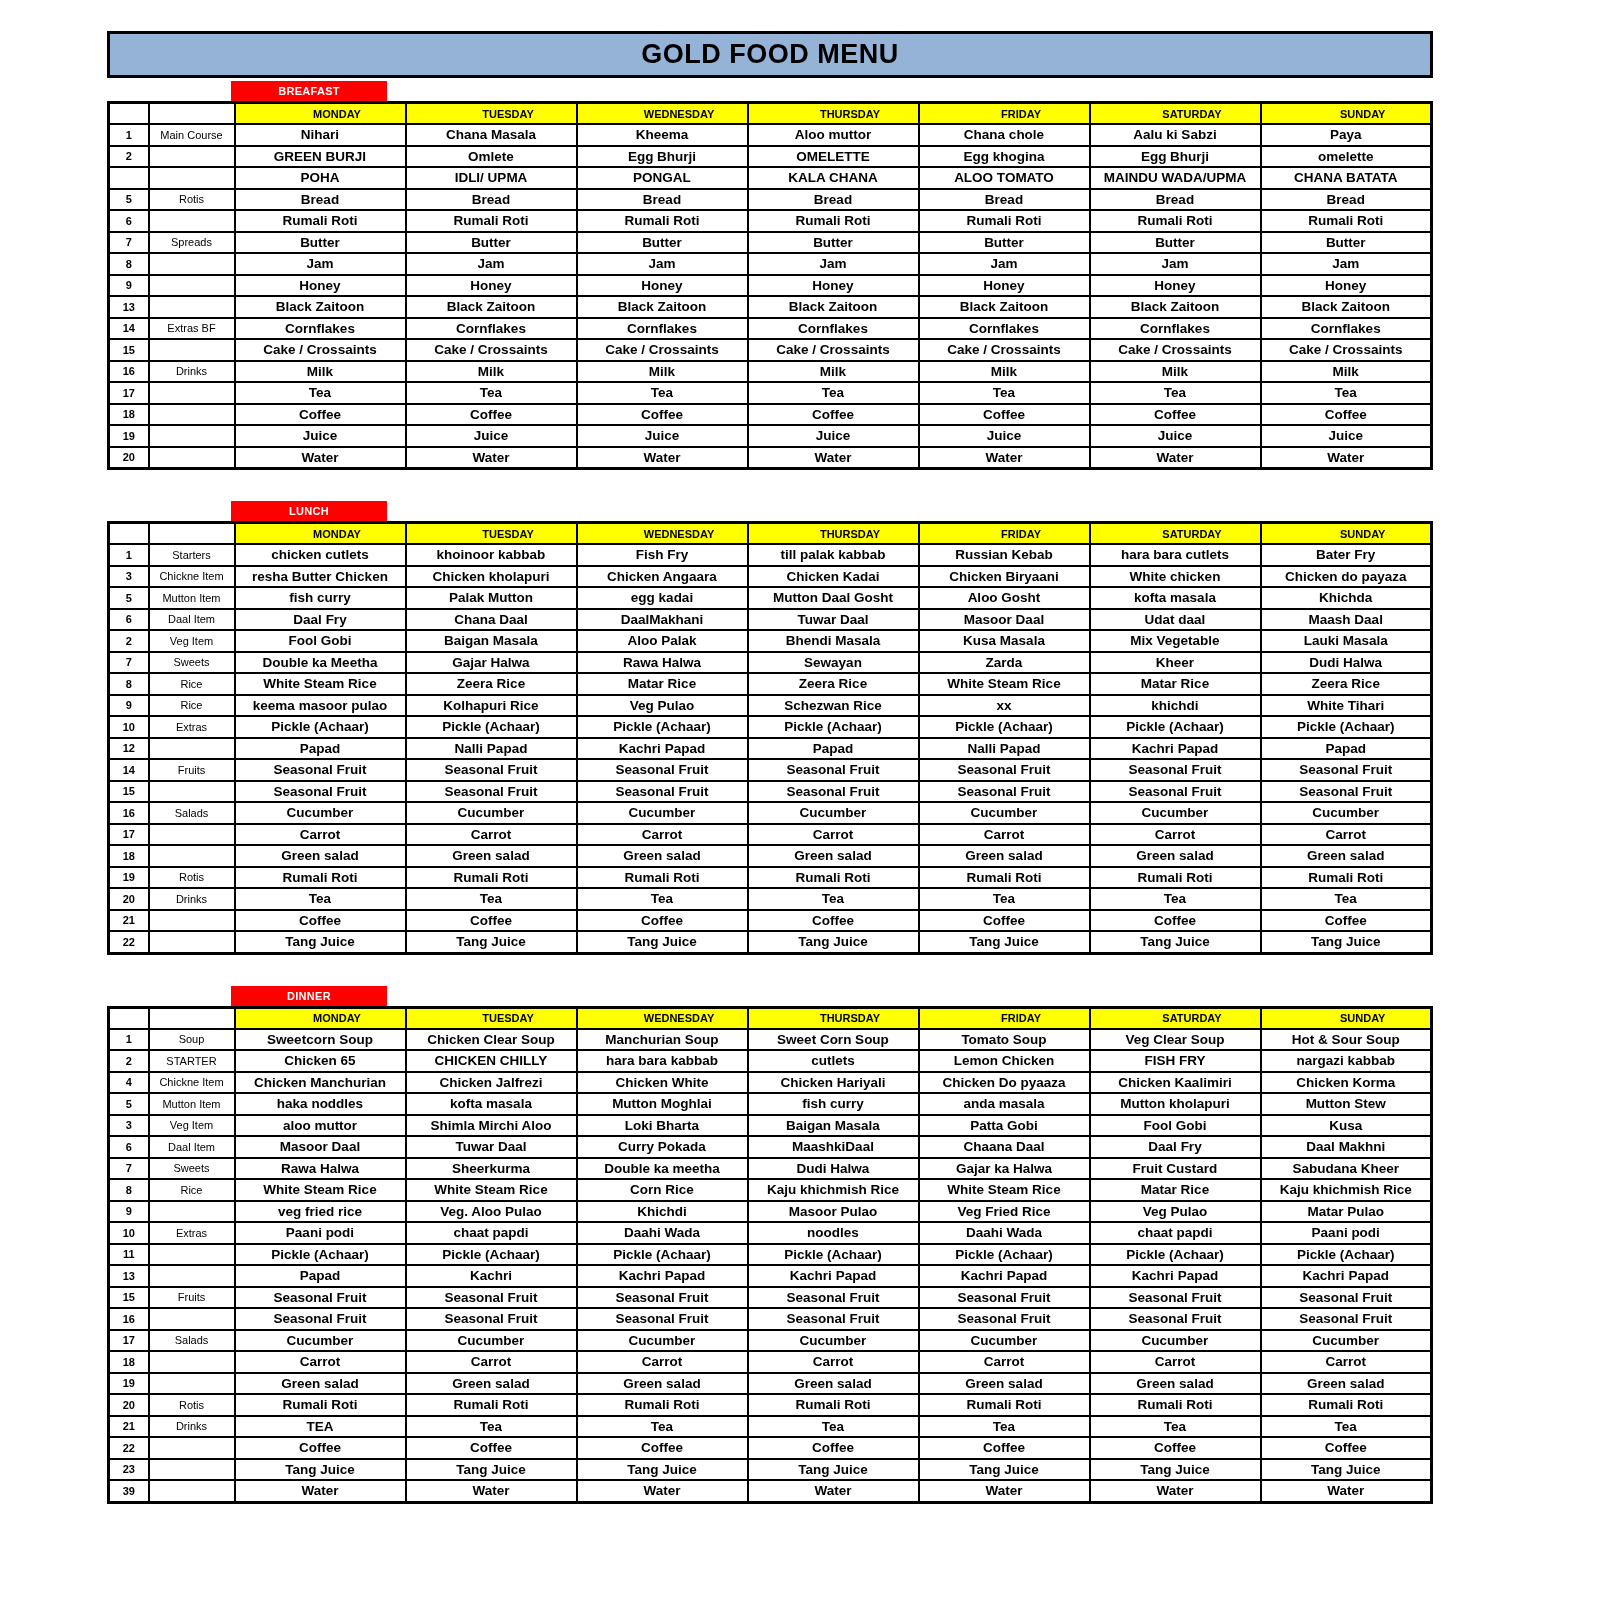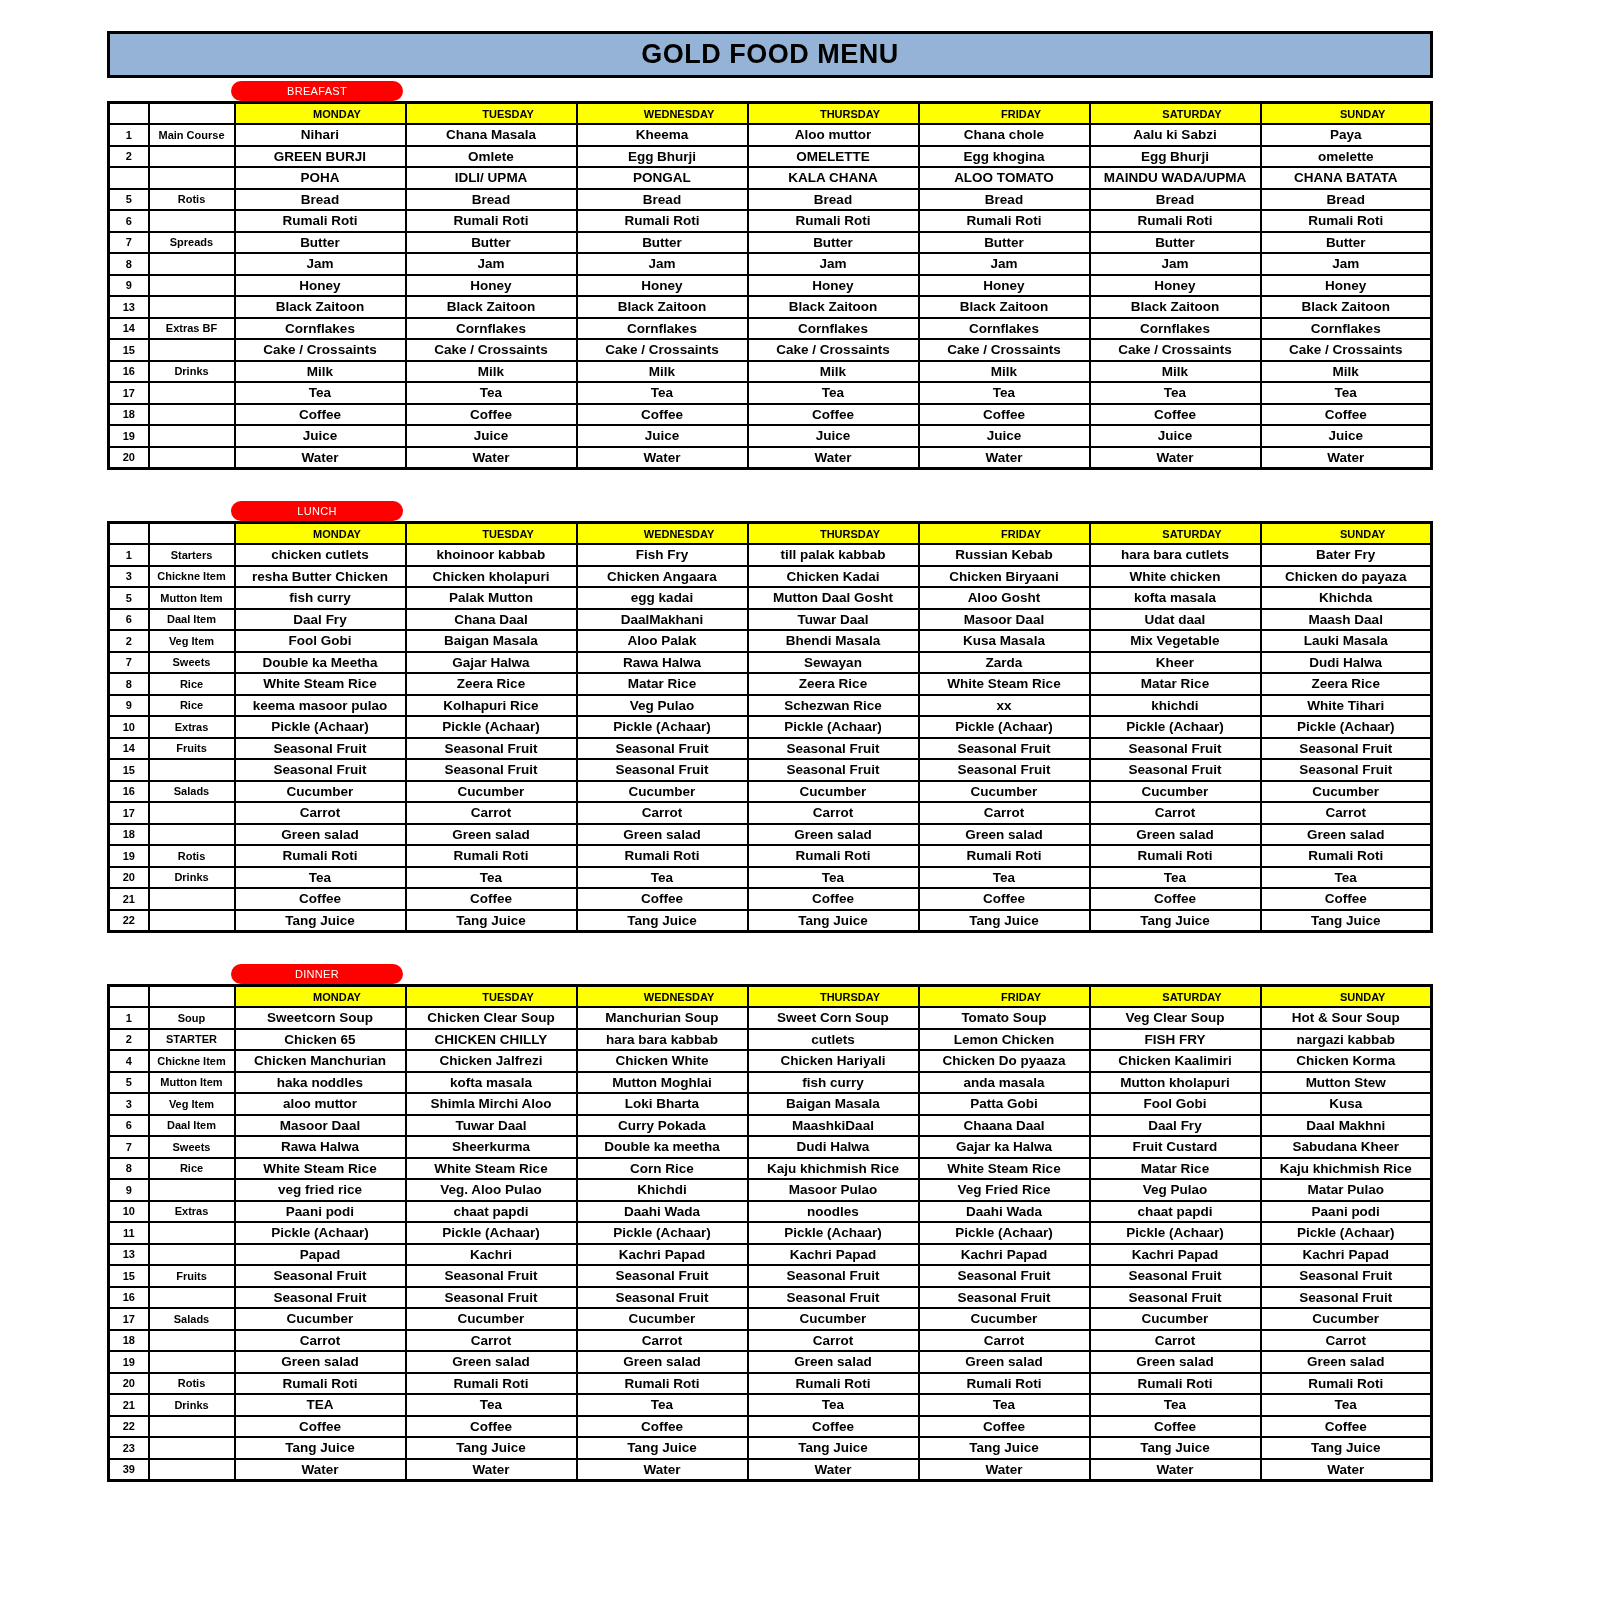--- a/index.html
+++ b/index.html
@@ -9,39 +9,39 @@
   }
   .doc { position:absolute; left:107px; top:31px; width:1326px; }
   .title-bar {
     box-sizing:border-box; height:47px; background:var(--title-bg,#95B3D7);
     border:3px solid #000; display:flex; align-items:center; justify-content:center;
     font-size:27px; font-weight:bold; letter-spacing:.5px; margin-bottom:3px;
   }
   .section { margin-top:0; }
   .section + .section { margin-top:31px; }
   .section-label {
-    box-sizing:border-box; margin-left:124px; width:172px; height:20px;
-    background:var(--label-bg,#FF0000); color:#fff; font-weight:normal; font-size:11px;
-    display:flex; align-items:center; justify-content:center; letter-spacing:.3px;border-radius:10px;
+    box-sizing:border-box; margin-left:124px; width:156px; height:20px;
+    background:var(--label-bg,#FF0000); color:#fff; font-weight:bold; font-size:11px;
+    display:flex; align-items:center; justify-content:center; letter-spacing:.3px;
   }
   table.menu {
     border-collapse:collapse; table-layout:fixed; width:1326px;
     border:3px solid #000;
   }
   table.menu col.c-num { width:40px; }
   table.menu col.c-cat { width:86px; }
   table.menu th, table.menu td {
     border:2px solid #000; padding:0 2px; text-align:center; vertical-align:middle;
     overflow:hidden; white-space:nowrap;
   }
   table.menu thead th { height:19px; font-size:11px; font-weight:bold; background:#fff;padding-left:36px; }
   table.menu thead th.day { background:var(--day-bg,#FFFF00); }
   table.menu tbody td { height:19.5px; }
   table.menu td.num  { font-size:11px;  font-weight:bold; }
-  table.menu td.cat  { font-size:11px;  font-weight:bold; }
+  table.menu td.cat  { font-size:11px;  font-weight:normal; }
   table.menu td.item { font-size:13.5px; font-weight:bold; }
 </style>
 </head>
 <body>
 
 <div class="page">
   <div class="doc">
     <div class="title-bar">GOLD FOOD MENU</div>
     <div>
         <div class="section">
@@ -372,20 +372,31 @@
                 <td class="cat">Extras</td>
                 <td class="item">Pickle (Achaar)</td>
                 <td class="item">Pickle (Achaar)</td>
                 <td class="item">Pickle (Achaar)</td>
                 <td class="item">Pickle (Achaar)</td>
                 <td class="item">Pickle (Achaar)</td>
                 <td class="item">Pickle (Achaar)</td>
                 <td class="item">Pickle (Achaar)</td>
               </tr>
               <tr>
+                <td class="num">12</td>
+                <td class="cat"></td>
+                <td class="item">Papad</td>
+                <td class="item">Nalli Papad</td>
+                <td class="item">Kachri Papad</td>
+                <td class="item">Papad</td>
+                <td class="item">Nalli Papad</td>
+                <td class="item">Kachri Papad</td>
+                <td class="item">Papad</td>
+              </tr>
+              <tr>
                 <td class="num">14</td>
                 <td class="cat">Fruits</td>
                 <td class="item">Seasonal Fruit</td>
                 <td class="item">Seasonal Fruit</td>
                 <td class="item">Seasonal Fruit</td>
                 <td class="item">Seasonal Fruit</td>
                 <td class="item">Seasonal Fruit</td>
                 <td class="item">Seasonal Fruit</td>
                 <td class="item">Seasonal Fruit</td>
               </tr>

